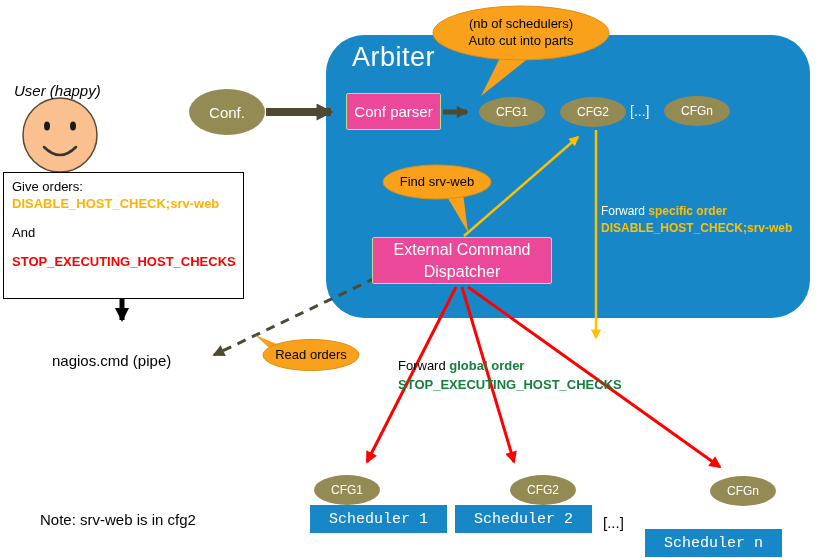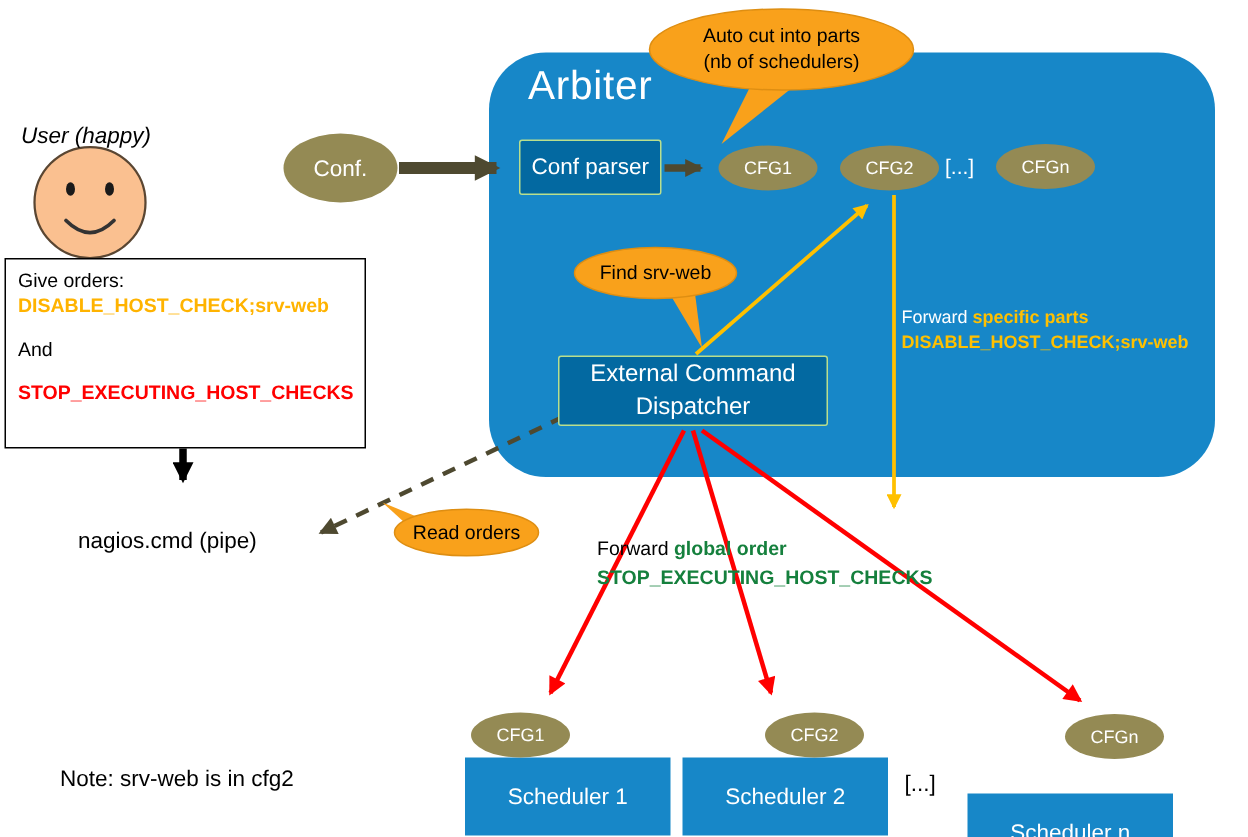--- a/index.html
+++ b/index.html
@@ -14,21 +14,21 @@
 
   .arbiter-box {
     left: 326px; top: 35px; width: 484px; height: 283px;
     background: #1787C8; border-radius: 38px;
   }
   .arbiter-title {
     left: 352px; top: 42px; color: #fff; font-size: 27px; letter-spacing: 0.5px;
   }
 
   .greenbox {
-    background: #0369a1; border: 1px solid #b9df8d; color: #fff;
+    background: #ec4899; border: 1px solid #b9df8d; color: #fff;
     display: flex; flex-direction: column; align-items: center; justify-content: center;
     text-align: center; border-radius: 2px;
   }
   .conf-parser { left: 346px; top: 93px; width: 95px; height: 37px; font-size: 15px; }
   .dispatcher  { left: 372px; top: 237px; width: 180px; height: 47px; font-size: 16px; line-height: 1.35; }
 
   .ellipse {
     border-radius: 50%; background: #948A54; color: #fff;
     display: flex; align-items: center; justify-content: center;
   }
@@ -61,22 +61,22 @@
 
   .nagios-pipe { left: 52px; top: 352px; font-size: 15px; }
   .note-text { left: 40px; top: 511px; font-size: 15px; }
 
   .fwd-specific { left: 601px; top: 203px; font-size: 12px; color: #fff; line-height: 1.45; }
   .fwd-specific .emph, .fwd-specific .cmd { color: #FFC000; font-weight: bold; }
   .fwd-global { left: 398px; top: 357px; font-size: 13px; color: #000; line-height: 1.45; }
   .fwd-global .emph, .fwd-global .cmd { color: #15803d; font-weight: bold; }
 
   .sched {
-    background: #1787C8; color: #fff; width: 137px; height: 52px;
-    display: flex; align-items: center; justify-content: center; font-size: 15px;
+    background: #1787C8; color: #fff; width: 137px; height: 28px;
+    display: flex; align-items: center; justify-content: center; font-size: 15px; font-family: Liberation Mono, monospace;
   }
   .sched-1 { left: 310px; top: 505px; }
   .sched-2 { left: 455px; top: 505px; }
   .sched-n { left: 645px; top: 505px; margin-top: 24px; }
 </style>
 </head>
 <body>
 
 <div class="canvas">
 
@@ -133,22 +133,22 @@
     </g>
     <g>
       <path d="M284,347 L255,335 L277,355 Z" fill="#F9A11B"></path>
       <ellipse cx="311" cy="355" rx="48" ry="15.5" fill="#F9A11B" stroke="#DE8E12" stroke-width="1"></ellipse>
     </g>
   </svg>
 
   <div class="abs arbiter-title">Arbiter</div>
 
   <div class="abs bubble-text bt-autocut">
+    <div>(nb of schedulers)</div>
     <div>Auto cut into parts</div>
-    <div>(nb of schedulers)</div>
   </div>
   <div class="abs bubble-text bt-find">Find srv-web</div>
   <div class="abs bubble-text bt-read">Read orders</div>
 
   <div class="abs user-label">User (happy)</div>
   <div class="abs order-box">
     <div class="row">Give orders:</div>
     <div class="order-specific">DISABLE_HOST_CHECK;srv-web</div>
     <div class="order-and">And</div>
     <div class="order-global">STOP_EXECUTING_HOST_CHECKS</div>
@@ -164,21 +164,21 @@
   <div class="abs ellipsis-top">[...]</div>
   <div class="abs ellipse cfg cfg-tn">CFGn</div>
 
   <div class="abs greenbox dispatcher">
     <div>External  Command</div>
     <div>Dispatcher</div>
   </div>
 
   <div class="abs fwd-specific">
     <div>
-      <span>Forward </span><span class="emph">specific parts</span>
+      <span>Forward </span><span class="emph">specific order</span>
     </div>
     <div class="cmd">DISABLE_HOST_CHECK;srv-web</div>
   </div>
 
   <div class="abs fwd-global">
     <div>
       <span>Forward </span><span class="emph">global order</span>
     </div>
     <div class="cmd">STOP_EXECUTING_HOST_CHECKS</div>
   </div>

